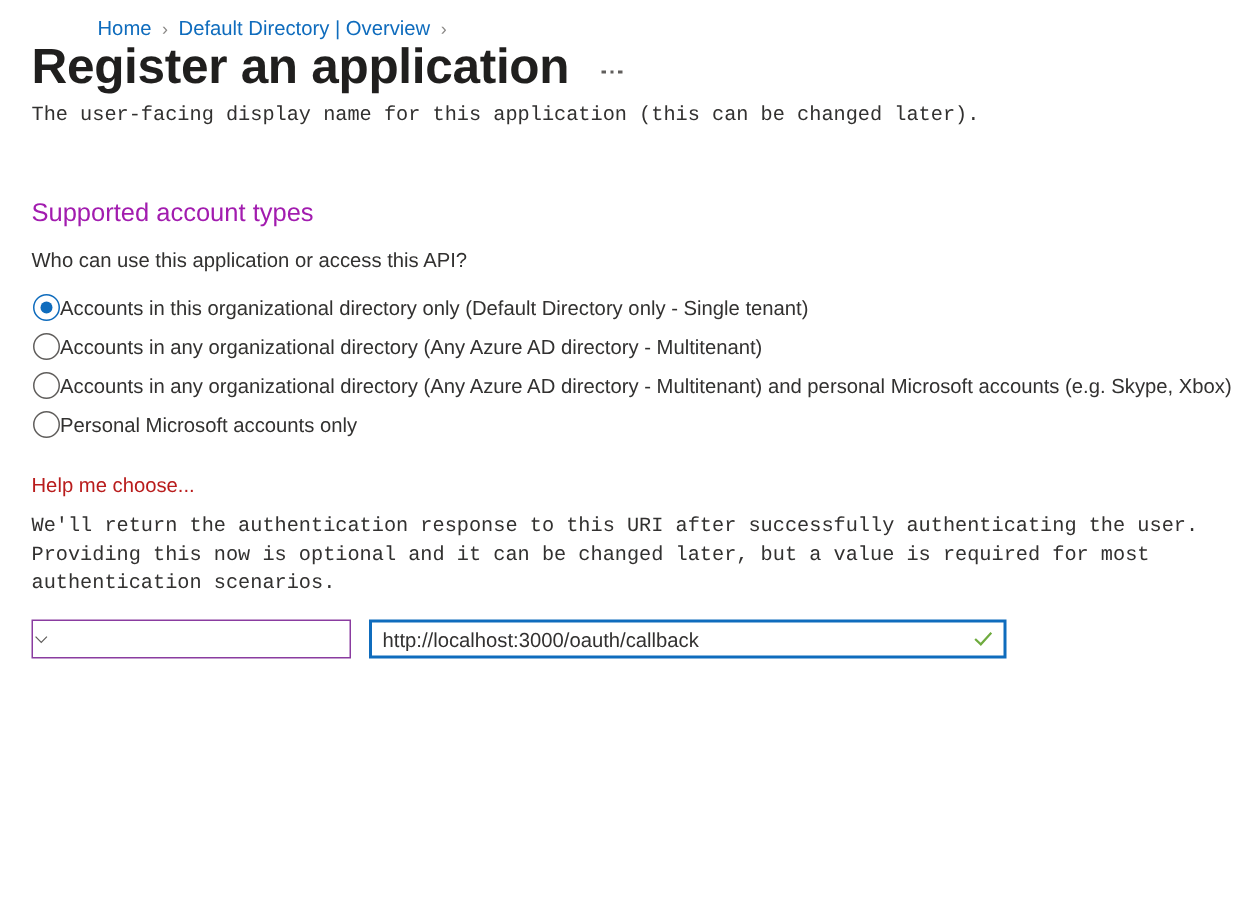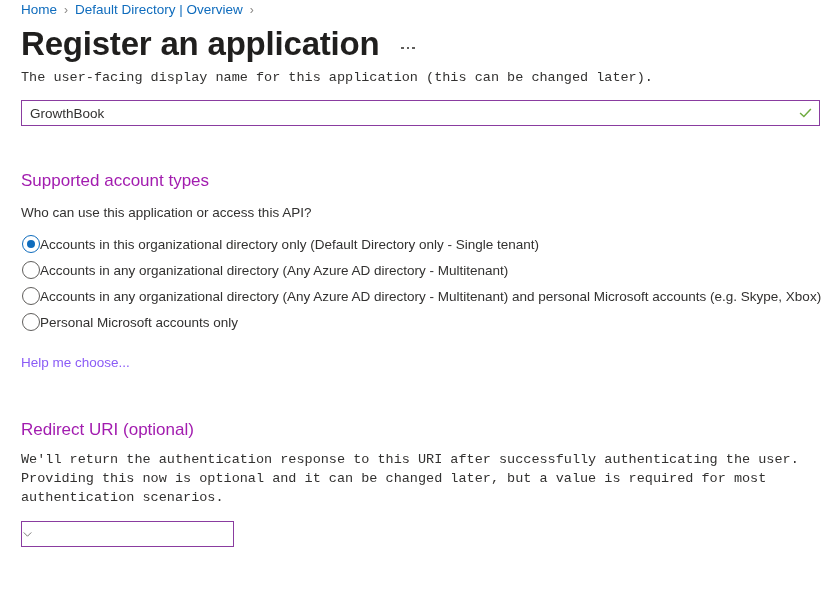--- a/index.html
+++ b/index.html
@@ -16,25 +16,26 @@
     font-family: "Liberation Sans", sans-serif;
     color: #323130;
     -webkit-font-smoothing: antialiased;
   }
 
   .page { padding: 0 21px; }
 
   
   .breadcrumb {
     display: flex;
-    align-items: flex-end;
+    align-items: flex-start;
     padding-top: 9px;
     height: 20px;
     font-size: 13.5px;
     line-height: 20px;
+    margin-left: 44px;
   }
   .crumb-link {
     color: #0f6cbd;
     cursor: pointer;
     white-space: nowrap;
   }
   .crumb-sep {
     color: #8a8886;
     margin: 0 7px;
     font-size: 12px;
@@ -170,21 +171,21 @@
   .radio-label {
     font-size: 13.5px;
     color: #323130;
     white-space: nowrap;
   }
 
   .inline-link {
     display: inline-block;
     margin-top: 20px;
     font-size: 13.5px;
-    color: #8b5cf6;
+    color: #b91c1c;
     cursor: pointer;
   }
 
   
   .redirect-row {
     display: flex;
     align-items: flex-start;
     margin-top: 14px;
     gap: 12px;
   }
@@ -250,26 +251,20 @@
     <div class="more-btn" title="More">
       <span class="dot"></span>
         <span class="dot"></span>
         <span class="dot"></span>
     </div>
   </div>
 
   
   <div class="help-text">The user-facing display name for this application (this can be changed later).</div>
 
-  <div class="text-input-wrap wide">
-    <input type="text" value="GrowthBook" style="">
-    <svg class="check-mark" viewBox="0 0 16 16" aria-hidden="true">
-      <path d="M2 8.6 L6 12.4 L14 3.6" fill="none" stroke="#6fab3f" stroke-width="1.8" stroke-linecap="square"></path>
-    </svg>
-  </div>
 
   
   <div class="section-heading">Supported account types</div>
   <div class="question">Who can use this application or access this API?</div>
 
   <div class="radio-list">
     <div class="radio-row selected">
       <span class="radio-mark"></span>
       <span class="radio-label">Accounts in this organizational directory only (Default Directory only - Single tenant)</span>
     </div>
@@ -283,25 +278,30 @@
     </div>
     <div class="radio-row">
       <span class="radio-mark"></span>
       <span class="radio-label">Personal Microsoft accounts only</span>
     </div>
   </div>
 
   <a class="inline-link">Help me choose...</a>
 
   
-  <div class="section-heading tight">Redirect URI (optional)</div>
   <div class="help-text">We'll return the authentication response to this URI after successfully authenticating the user. Providing this now is optional and it can be changed later, but a value is required for most authentication scenarios.</div>
 
   <div class="redirect-row">
     <div class="select-wrap">
       <svg class="chevron" viewBox="0 0 16 16" aria-hidden="true">
         <path d="M2.5 5 L8 10.5 L13.5 5" fill="none" stroke="#605e5c" stroke-width="1.2"></path>
       </svg>
     </div>
 
+    <div class="uri-wrap">
+      <input type="text" value="http://localhost:3000/oauth/callback" style="">
+      <svg class="check-mark" viewBox="0 0 16 16" aria-hidden="true">
+        <path d="M2 8.6 L6 12.4 L14 3.6" fill="none" stroke="#6fab3f" stroke-width="1.8" stroke-linecap="square"></path>
+      </svg>
+    </div>
   </div>
 
 </div>
 
 </body></html>

